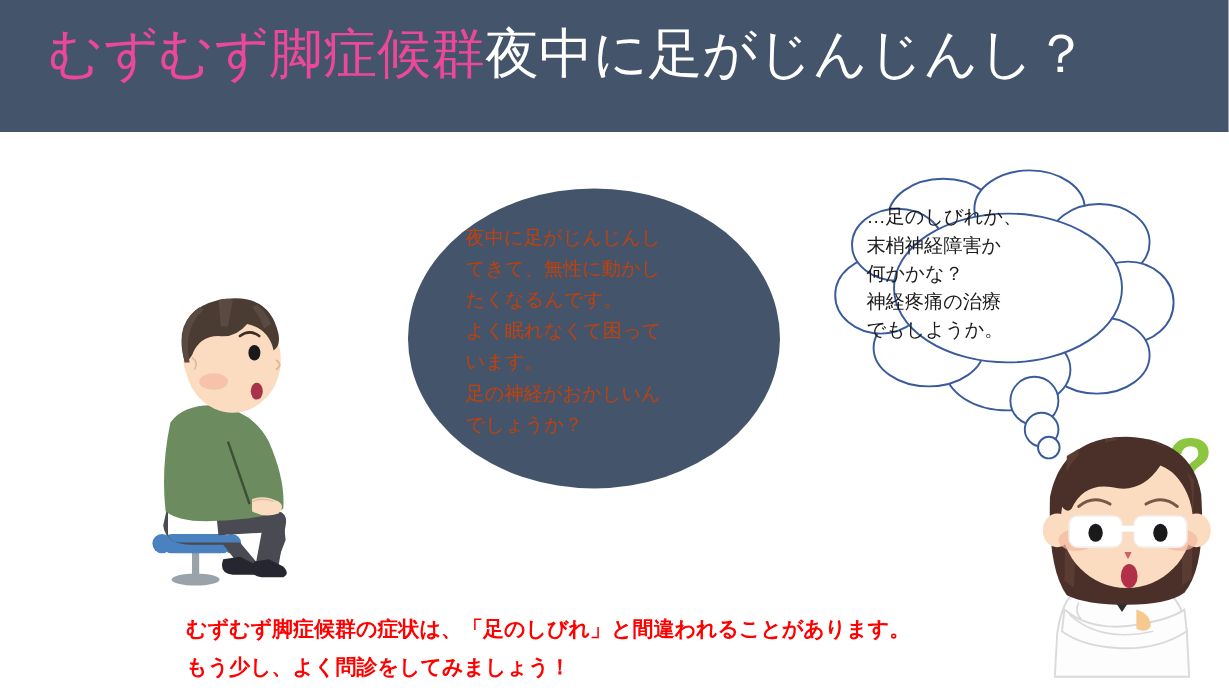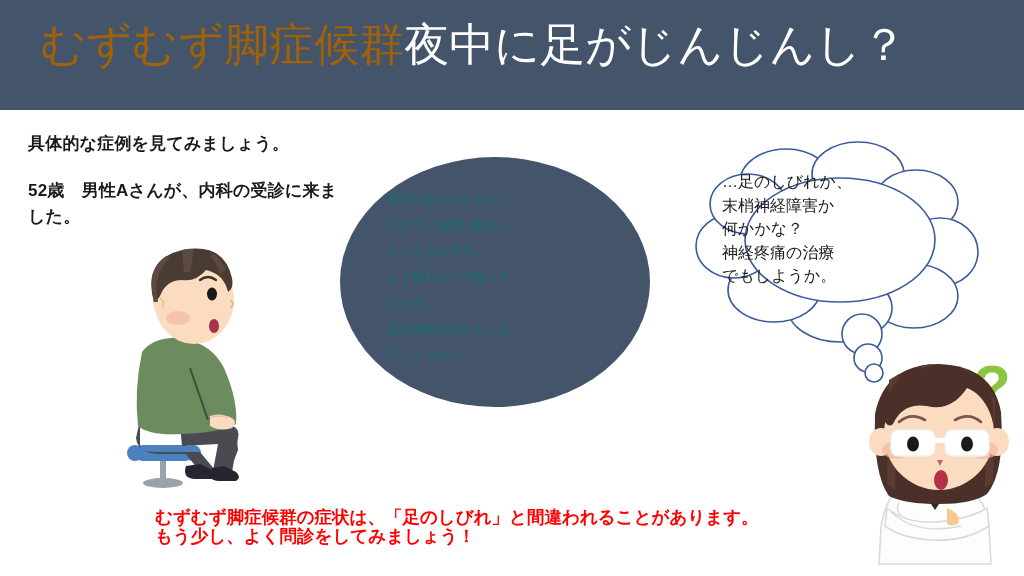--- a/index.html
+++ b/index.html
@@ -27,21 +27,21 @@
   #header-title {
     position: absolute;
     left: 40px;
     top: 14px;
     font-size: 45px;
     line-height: 62px;
     white-space: nowrap;
     letter-spacing: 0px;
     font-weight: 400;
   }
-  #header-title .hl { color: #a16207; margin-top: 37px; }
+  #header-title .hl { color: #ec4899; margin-top: 37px; }
   #header-title .plain { color: #FFFFFF; }
 
   
   #intro-line1 {
     position: absolute;
     left: 28px;
     top: 132px;
     font-size: 17px;
     font-weight: bold;
     color: #1a1a1a;
@@ -74,23 +74,23 @@
     left: 280px;
     top: 150px;
     width: 380px;
     height: 265px;
   }
   #speech-bubble-text {
     position: absolute;
     left: 388px;
     top: 186px;
     width: 225px;
-    font-size: 12px;
+    font-size: 16px;
     line-height: 26px;
-    color: #0f766e;
+    color: #c2410c;
     letter-spacing: 0px;
     white-space: pre-line;
   }
 
   
   #thought-bubble {
     position: absolute;
     left: 690px;
     top: 130px;
     width: 300px;
@@ -117,39 +117,37 @@
     height: 226px;
   }
 
   
   #bottom-note {
     position: absolute;
     left: 155px;
     top: 508px;
     width: 700px;
     font-size: 17.5px;
-    line-height: 19px;
+    line-height: 32px;
     font-weight: bold;
     color: #FF0000;
     white-space: pre-line;
     letter-spacing: 0px;
   }
 </style>
 </head>
 <body>
 
 <div id="slide">
 
   <div id="header-bar"></div>
   <div id="header-title">
     <span class="hl">むずむず脚症候群</span><span class="plain">夜中に足がじんじんし？</span>
   </div>
 
-  <div id="intro-line1">具体的な症例を見てみましょう。</div>
-  <div id="intro-line2">52歳　男性Aさんが、内科の受診に来ました。</div>
 
   <svg id="man" viewBox="0 0 200 250" xmlns="http://www.w3.org/2000/svg">
 
     <g>
       <rect x="40" y="216" width="6" height="26" fill="#9AA3AA"></rect>
       <ellipse cx="43" cy="243" rx="20" ry="5" fill="#9AA3AA"></ellipse>
       <rect x="15" y="205" width="58" height="16" rx="8" fill="#4A81BF"></rect>
       <ellipse cx="15" cy="213" rx="8" ry="8" fill="#4A81BF"></ellipse>
       <ellipse cx="73" cy="213" rx="8" ry="8" fill="#4A81BF"></ellipse>
     </g>

